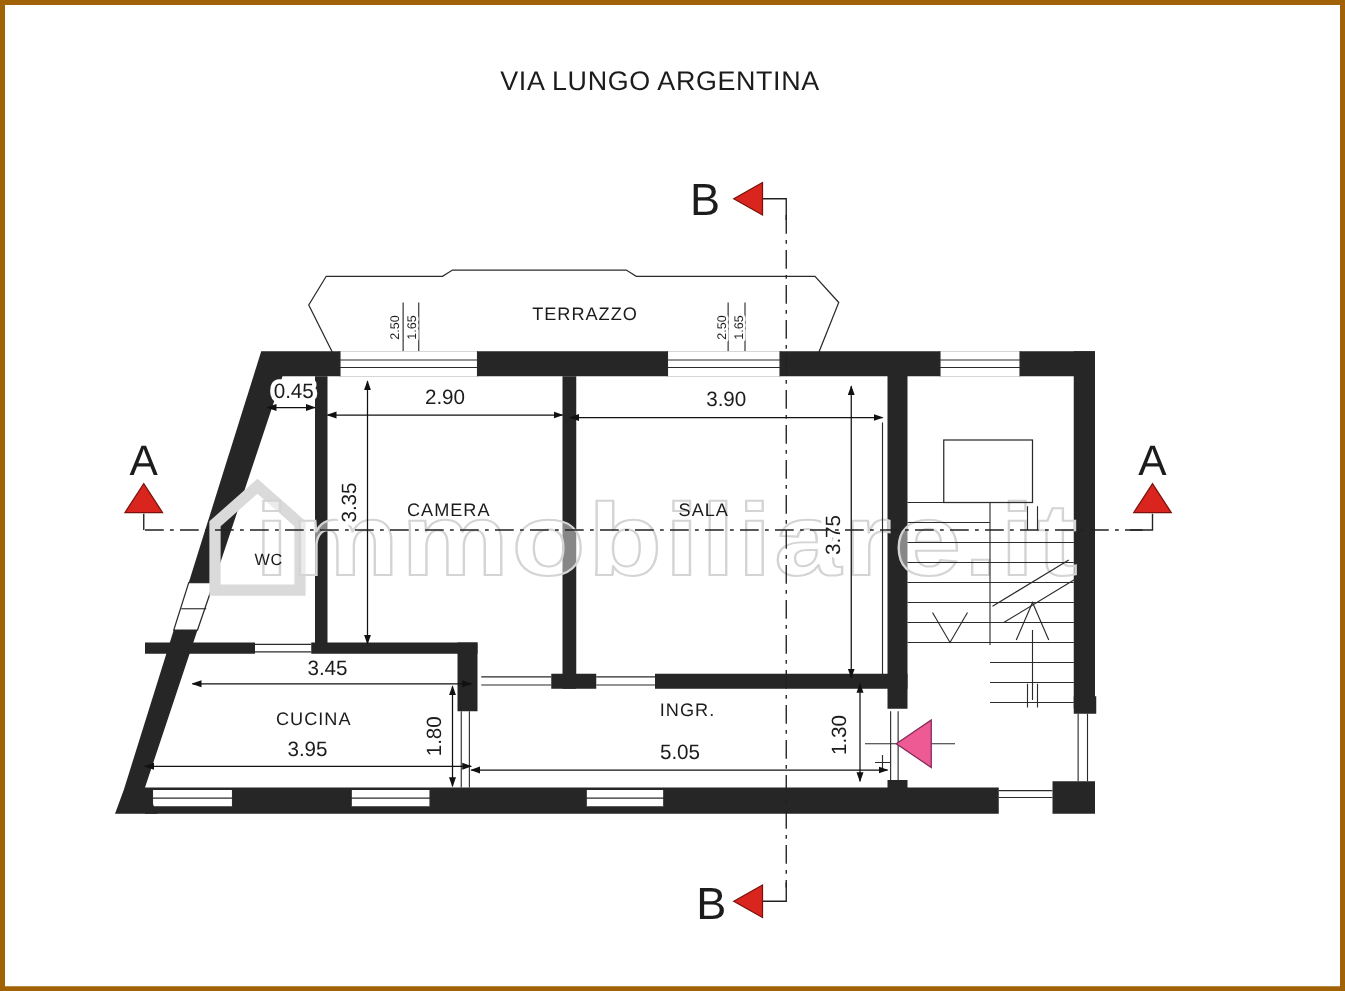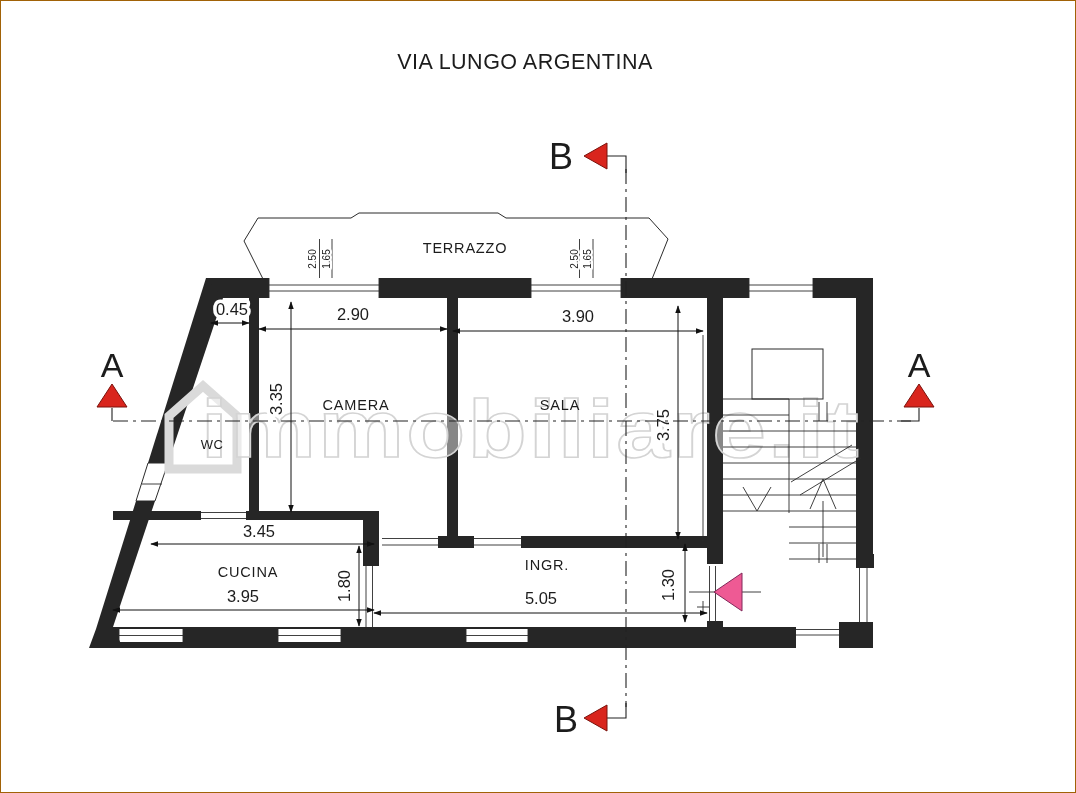--- a/index.html
+++ b/index.html
@@ -1,16 +1,16 @@
 <!DOCTYPE html>
 <html><head>
 <meta charset="utf-8">
 <style>
   html,body{margin:0;padding:0;background:#fff;}
-  .canvas{position:relative;width:1076px;height:793px;background:#ffffff;border:1px solid #a16207;box-sizing:border-box;overflow:hidden;font-family:"Liberation Sans",sans-serif;}
+  .canvas{position:relative;width:1076px;height:793px;background:#ffffff;border:4px solid #a16207;box-sizing:border-box;overflow:hidden;font-family:"Liberation Sans",sans-serif;}
   svg text{font-family:"Liberation Sans",sans-serif;fill:#1c1c1c;}
   .title{font-size:21.5px;letter-spacing:.5px;}
   .room{font-size:14.5px;letter-spacing:.8px;}
   .room-small{font-size:13px;letter-spacing:.5px;}
   .dim{font-size:16.5px;stroke:#ffffff;stroke-width:7px;paint-order:stroke;stroke-linejoin:round;}
   .dim-sm{font-size:10px;stroke:#ffffff;stroke-width:4px;paint-order:stroke;stroke-linejoin:round;}
   .sec{font-size:34px;}
   .sec-b{font-size:36px;}
   .wm{font-size:82px;font-weight:bold;letter-spacing:2px;fill:rgba(255,255,255,0.45);stroke:#d4d4d4;stroke-width:1.6px;}
   .thin{stroke:#2b2b2b;stroke-width:1;fill:none;}

